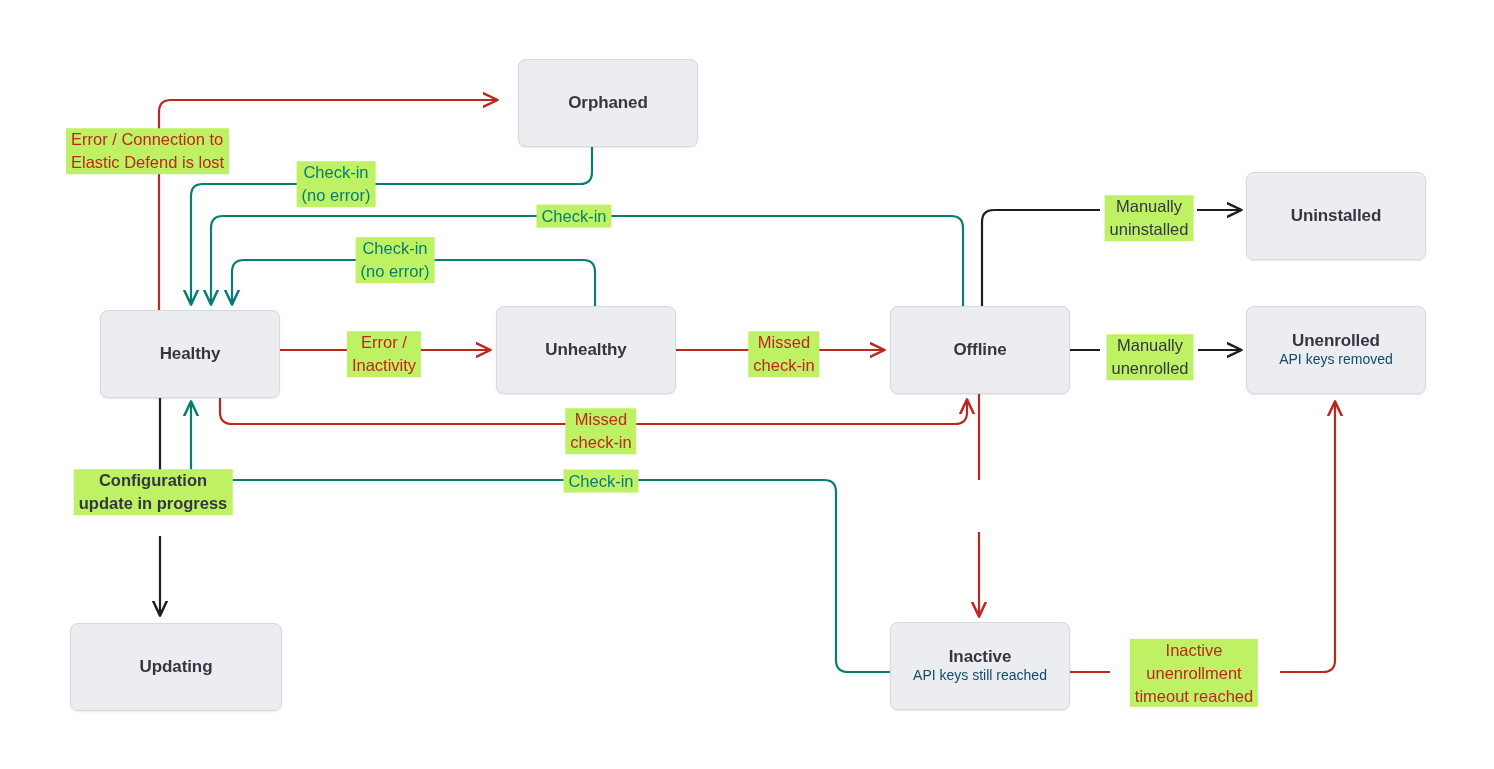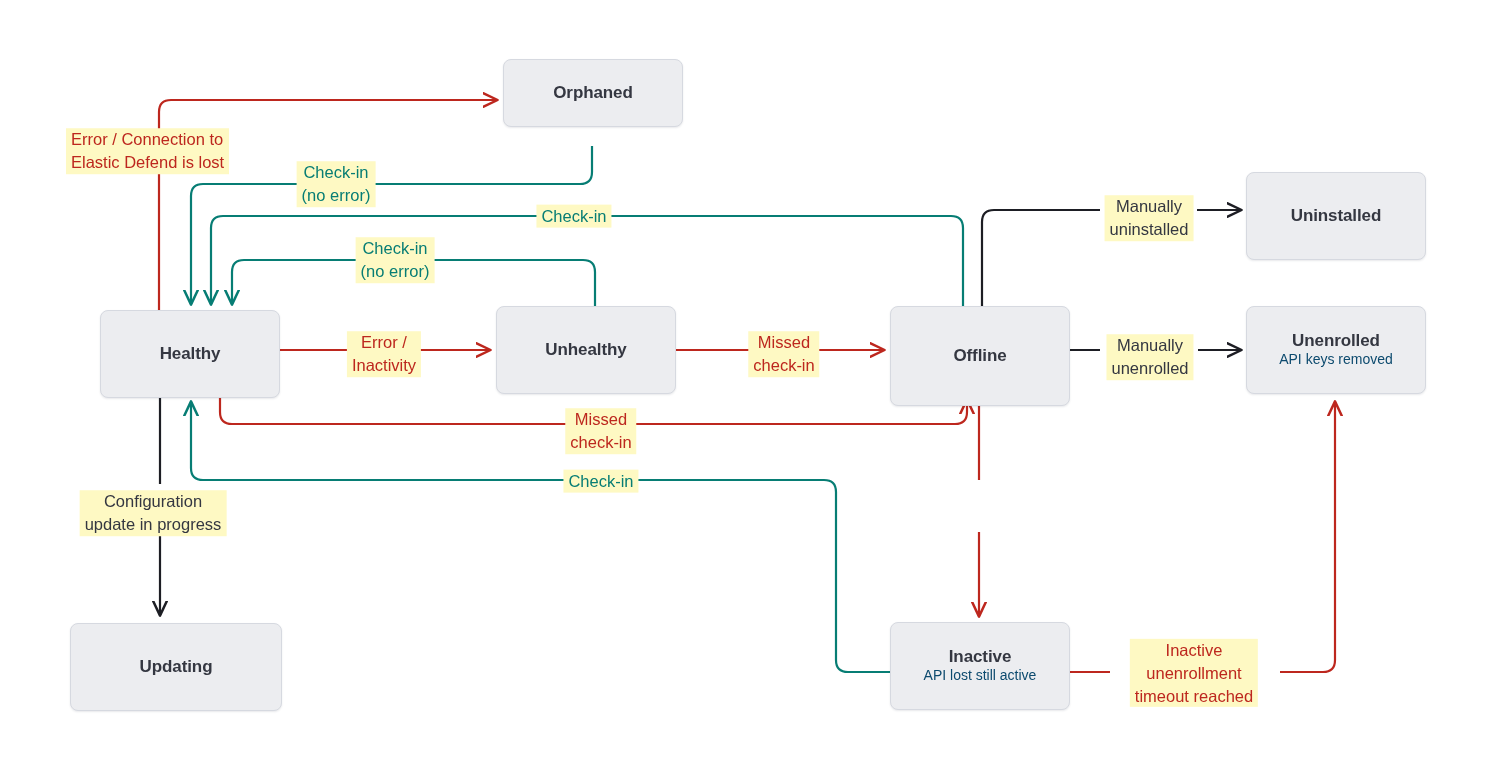--- a/index.html
+++ b/index.html
@@ -51,21 +51,21 @@
     font-weight: normal;
     color: #0c4a6e;
     line-height: 1.25;
   }
   .edge-label {
     position: absolute;
     z-index: 4;
     font-size: 16.5px;
     line-height: 1.38;
     text-align: center;
-    background: #fef9c3;
+    background: #bef264;
     white-space: pre;
     transform: translate(-50%, -50%);
     padding: 0 5px;
   }
   .edge-label.lbl-left {
     text-align: left;
     transform: translate(0, -50%);
   }
   .lbl-red   { color: #BD271E; }
   .lbl-teal  { color: #077D74; }
@@ -113,52 +113,52 @@
 
       <path stroke="#1D1E24" marker-end="url(#arrow-black)" d="M 160 398 L 160 484 M 160 536 L 160 615"></path>
 
       <path stroke="#BD271E" marker-end="url(#arrow-red)" d="M 979 394 L 979 480 M 979 532 L 979 616"></path>
 
       <path stroke="#BD271E" marker-end="url(#arrow-red)" d="M 1070 672 L 1110 672 M 1280 672 L 1323 672 Q 1335 672 1335 660 L 1335 402"></path>
 
     </g>
   </svg>
 
-  <div class="state-node" style="left:503px; top:59px; width:180px; height:68px;">
+  <div class="state-node" style="left:518px; top:59px; width:180px; height:88px;">
     <div class="state-title">Orphaned</div>
   </div>
 
   <div class="state-node" style="left:100px; top:310px; width:180px; height:88px;">
     <div class="state-title">Healthy</div>
   </div>
 
   <div class="state-node" style="left:496px; top:306px; width:180px; height:88px;">
     <div class="state-title">Unhealthy</div>
   </div>
 
-  <div class="state-node" style="left:890px; top:306px; width:180px; height:100px;">
+  <div class="state-node" style="left:890px; top:306px; width:180px; height:88px;">
     <div class="state-title">Offline</div>
   </div>
 
   <div class="state-node" style="left:1246px; top:172px; width:180px; height:88px;">
     <div class="state-title">Uninstalled</div>
   </div>
 
   <div class="state-node" style="left:1246px; top:306px; width:180px; height:88px;">
     <div class="state-title">Unenrolled</div>
     <div class="state-sub">API keys removed</div>
   </div>
 
   <div class="state-node" style="left:70px; top:623px; width:212px; height:88px;">
     <div class="state-title">Updating</div>
   </div>
 
   <div class="state-node" style="left:890px; top:622px; width:180px; height:88px;">
     <div class="state-title">Inactive</div>
-    <div class="state-sub">API lost still active</div>
+    <div class="state-sub">API keys still reached</div>
   </div>
 
   <div class="edge-label lbl-left lbl-red" style="left:66px; top:151px;">Error / Connection to
 Elastic Defend is lost</div>
 
   <div class="edge-label lbl-teal" style="left:336px; top:184px;">Check-in
 (no error)</div>
 
   <div class="edge-label lbl-teal" style="left:574px; top:216px;">Check-in</div>
 
@@ -175,21 +175,21 @@
 check-in</div>
 
   <div class="edge-label lbl-teal" style="left:601px; top:481px;">Check-in</div>
 
   <div class="edge-label lbl-black" style="left:1149px; top:218px;">Manually
 uninstalled</div>
 
   <div class="edge-label lbl-black" style="left:1150px; top:357px;">Manually
 unenrolled</div>
 
-  <div class="edge-label lbl-black" style="left:153px; top:513px;">Configuration
+  <div class="edge-label lbl-black" style="left:153px; top:492px;font-weight:bold;">Configuration
 update in progress</div>
 
 
   <div class="edge-label lbl-red" style="left:1194px; top:673px;">Inactive
 unenrollment
 timeout reached</div>
 
 </div>
 
 </body></html>

